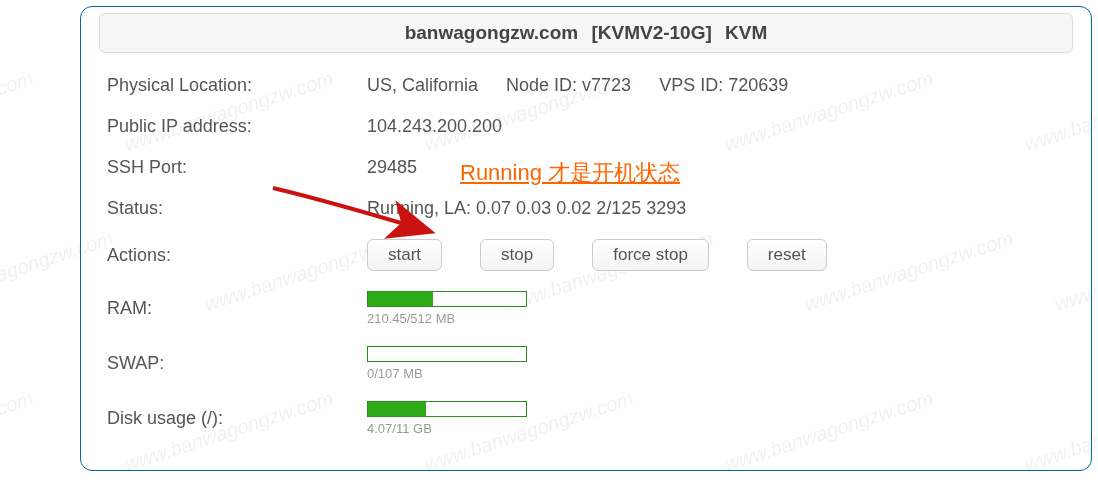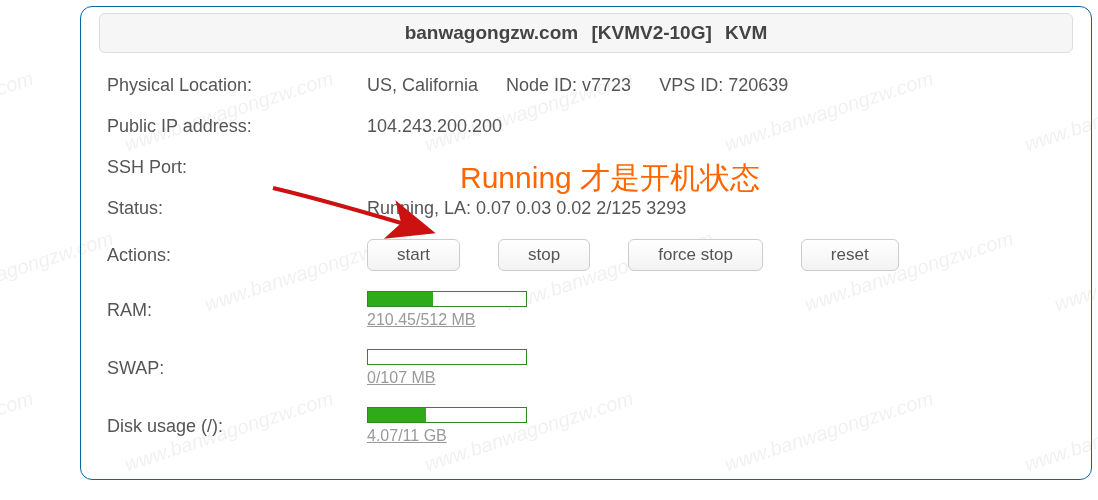--- a/index.html
+++ b/index.html
@@ -69,21 +69,21 @@
       gap:28px;
     }
     .value-col .seg { white-space: nowrap; }
     .btn {
       display:inline-block;
       border: 1px solid #ccc;
       border-radius: 6px;
       background: linear-gradient(#fff,#f3f3f3);
       color: #555;
       font-size: 17px;
-      padding: 5px 29px;
+      padding: 5px 20px;
       margin-right: 10px;
       cursor: pointer;
     }
     .meter {
       display:flex;
       flex-direction:column;
       gap:4px;
     }
     .meter-bar {
       width: 160px;
@@ -92,33 +92,33 @@
       background: #fff;
       position: relative;
     }
     .meter-fill {
       position:absolute;
       left:0; top:0; bottom:0;
       background: #2faa18;
     }
     .meter-text {
       color: #9a9a9a;
-      font-size: 16px;
-      text-decoration: underline;
+      font-size: 13px;
     }
     
     .annotation {
       position: absolute;
       left: 460px;
       top: 158px;
       z-index: 3;
       color: #ff6600;
-      font-size: 30px;
+      font-size: 22px;
       font-weight: 500;
       pointer-events: none;
+      text-decoration: underline;
     }
     .arrow {
       position: absolute;
       left: 268px;
       top: 183px;
       z-index: 3;
       pointer-events: none;
     }
   </style>
 </head>
@@ -163,20 +163,23 @@
 
   <div class="row">
     <div class="label-col">Public IP address:</div>
     <div class="value-col">
       <span class="seg">104.243.200.200</span>
     </div>
   </div>
 
   <div class="row">
     <div class="label-col">SSH Port:</div>
+    <div class="value-col">
+      <span class="seg">29485</span>
+    </div>
   </div>
 
   <div class="row">
     <div class="label-col">Status:</div>
     <div class="value-col">
       <span class="seg">Running, LA: 0.07 0.03 0.02 2/125 3293</span>
     </div>
   </div>
 
   <div class="row">

